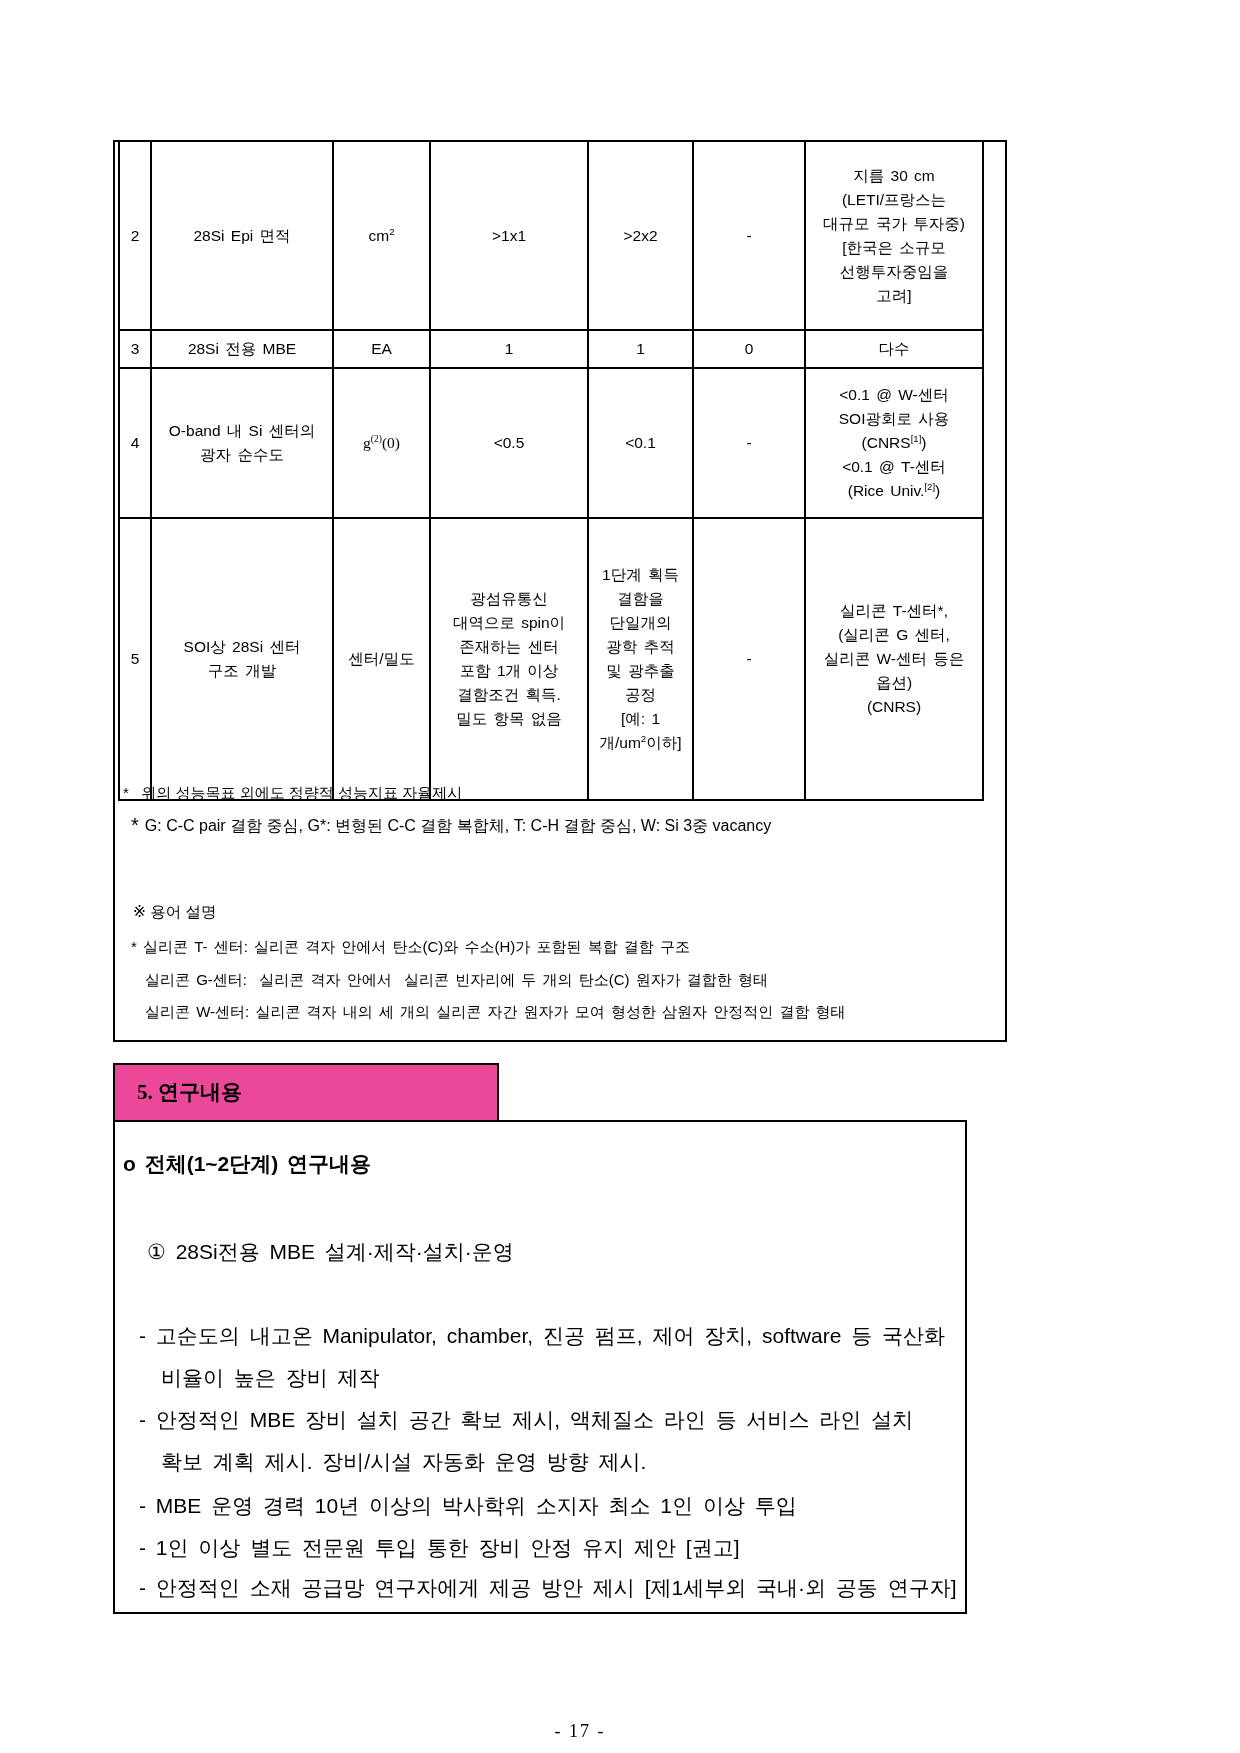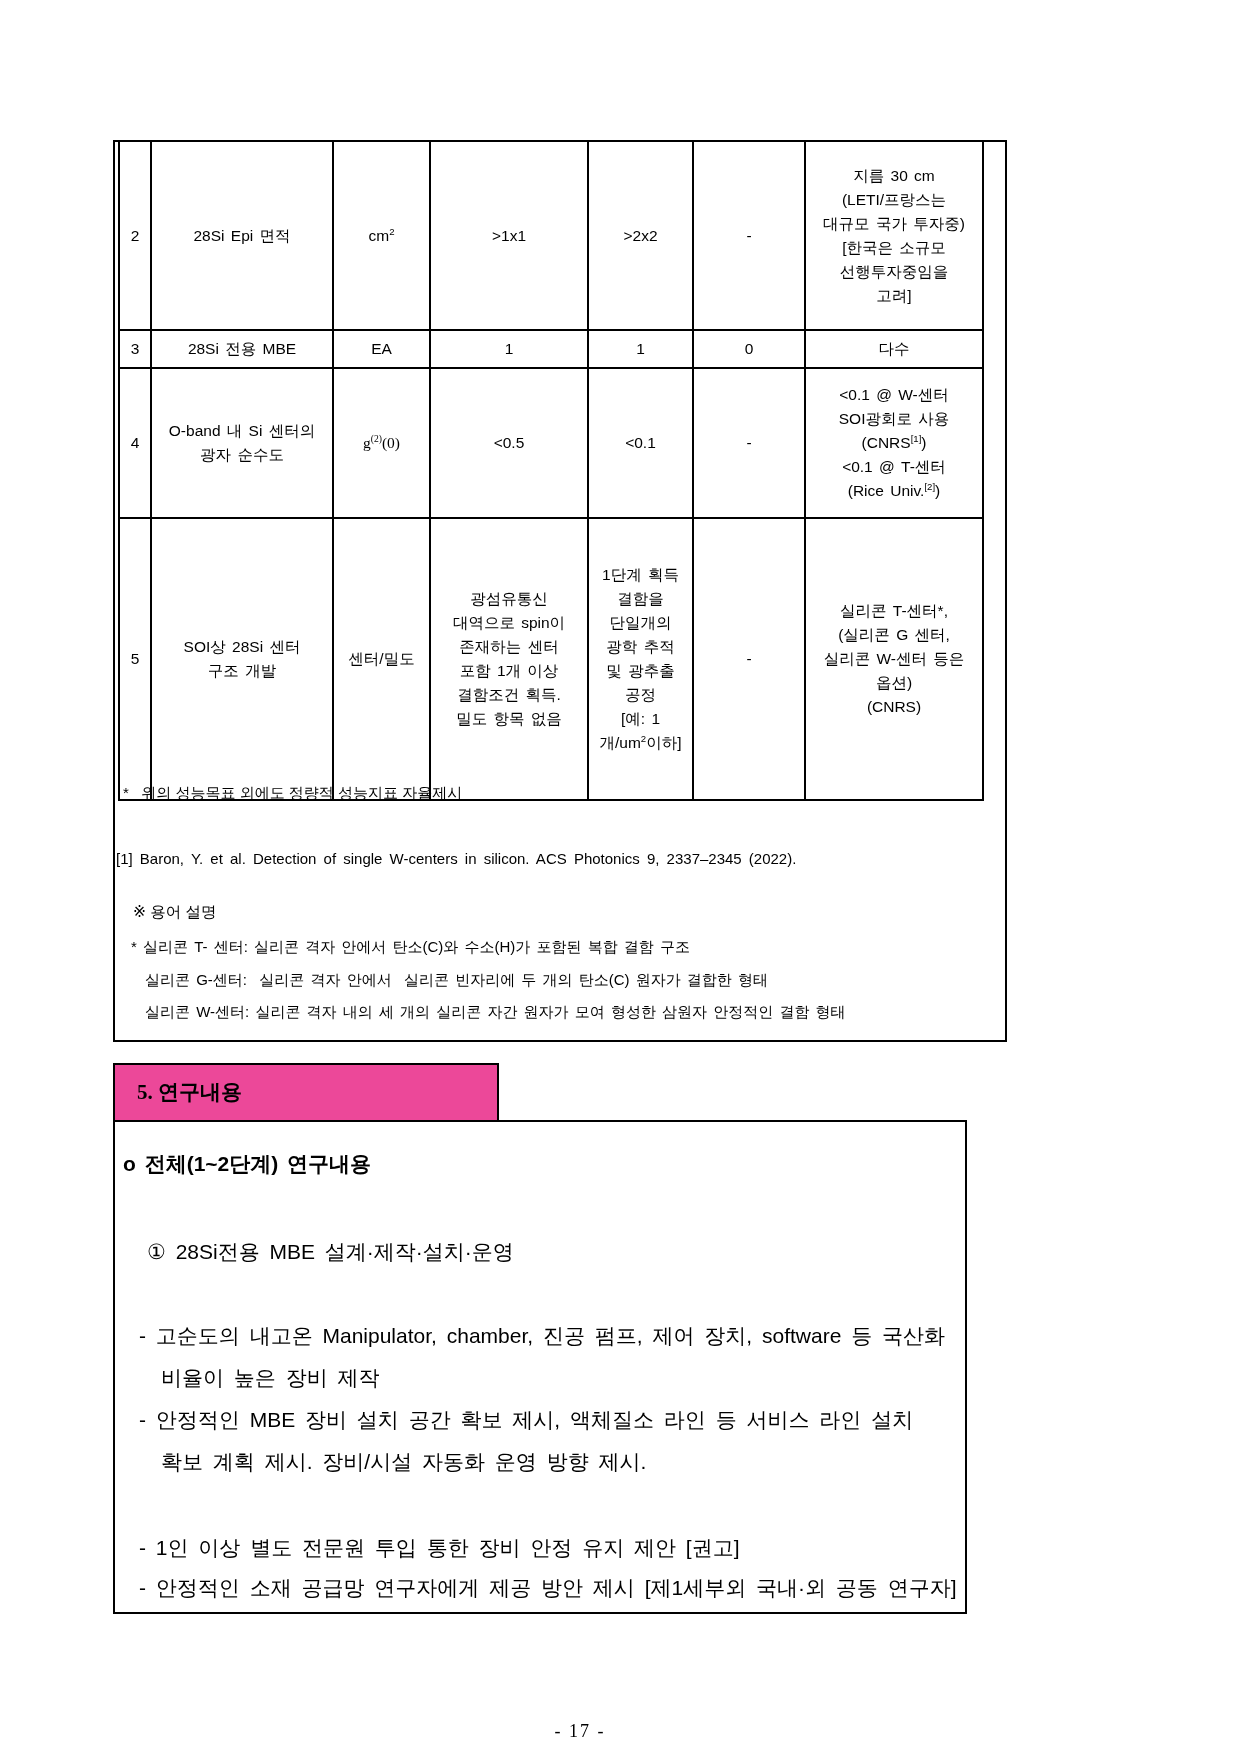--- a/index.html
+++ b/index.html
@@ -118,36 +118,37 @@
         <td>센터/밀도</td>
         <td>광섬유통신<br>대역으로 spin이<br>존재하는 센터<br>포함 1개 이상<br>결함조건 획득.<br>밀도 항목 없음</td>
         <td>1단계 획득<br>결함을<br>단일개의<br>광학 추적<br>및 광추출<br>공정<br>[예: 1<br>개/um<sup>2</sup>이하]</td>
         <td>-</td>
         <td>실리콘 T-센터*,<br>(실리콘 G 센터,<br>실리콘 W-센터 등은<br>옵션)<br>(CNRS)</td>
       </tr>
     </tbody>
       </table>
 
     <div class="fn fn-quant">*   위의 성능목표 외에도 정량적 성능지표 자율제시</div>
-    <div class="fn fn-ref1">[1] Baron, Y. et al. Detection of single W-centers in silicon. ACS Photonics 9, 2337–2345 (2022).</div>
+    <div class="fn fn-legend"><span class="bigstar">*</span><span>G: C-C pair 결함 중심, G*: 변형된 C-C 결함 복합체, T: C-H 결합 중심, W: Si 3중 vacancy</span></div>
     <div class="fn fn-terms">※ 용어 설명</div>
     <div class="fn fn-term1">* 실리콘 T- 센터: 실리콘 격자 안에서 탄소(C)와 수소(H)가 포함된 복합 결함 구조</div>
     <div class="fn fn-term2">실리콘 G-센터:  실리콘 격자 안에서  실리콘 빈자리에 두 개의 탄소(C) 원자가 결합한 형태</div>
     <div class="fn fn-term3">실리콘 W-센터: 실리콘 격자 내의 세 개의 실리콘 자간 원자가 모여 형성한 삼원자 안정적인 결함 형태</div>
   </div>
 
   <div class="sec5">
     <span>5. 연구내용</span>
   </div>
 
   <div class="boxC">
     <div class="ohead">o 전체(1~2단계) 연구내용</div>
     <div class="cl l1">① 28Si전용 MBE 설계·제작·설치·운영</div>
     <div class="cl l3">- 고순도의 내고온 Manipulator, chamber, 진공 펌프, 제어 장치, software 등 국산화</div>
     <div class="cl l4">비율이 높은 장비 제작</div>
     <div class="cl l5">- 안정적인 MBE 장비 설치 공간 확보 제시, 액체질소 라인 등 서비스 라인 설치</div>
     <div class="cl l6">확보 계획 제시. 장비/시설 자동화 운영 방향 제시.</div>
+    <div class="cl l7">- MBE 운영 경력 10년 이상의 박사학위 소지자 최소 1인 이상 투입</div>
     <div class="cl l8">- 1인 이상 별도 전문원 투입 통한 장비 안정 유지 제안 [권고]</div>
     <div class="cl l9">- 안정적인 소재 공급망 연구자에게 제공 방안 제시 [제1세부외 국내·외 공동 연구자]</div>
   </div>
 
   <div class="pageno">- 17 -</div>
 </div>
 
 </body></html>

